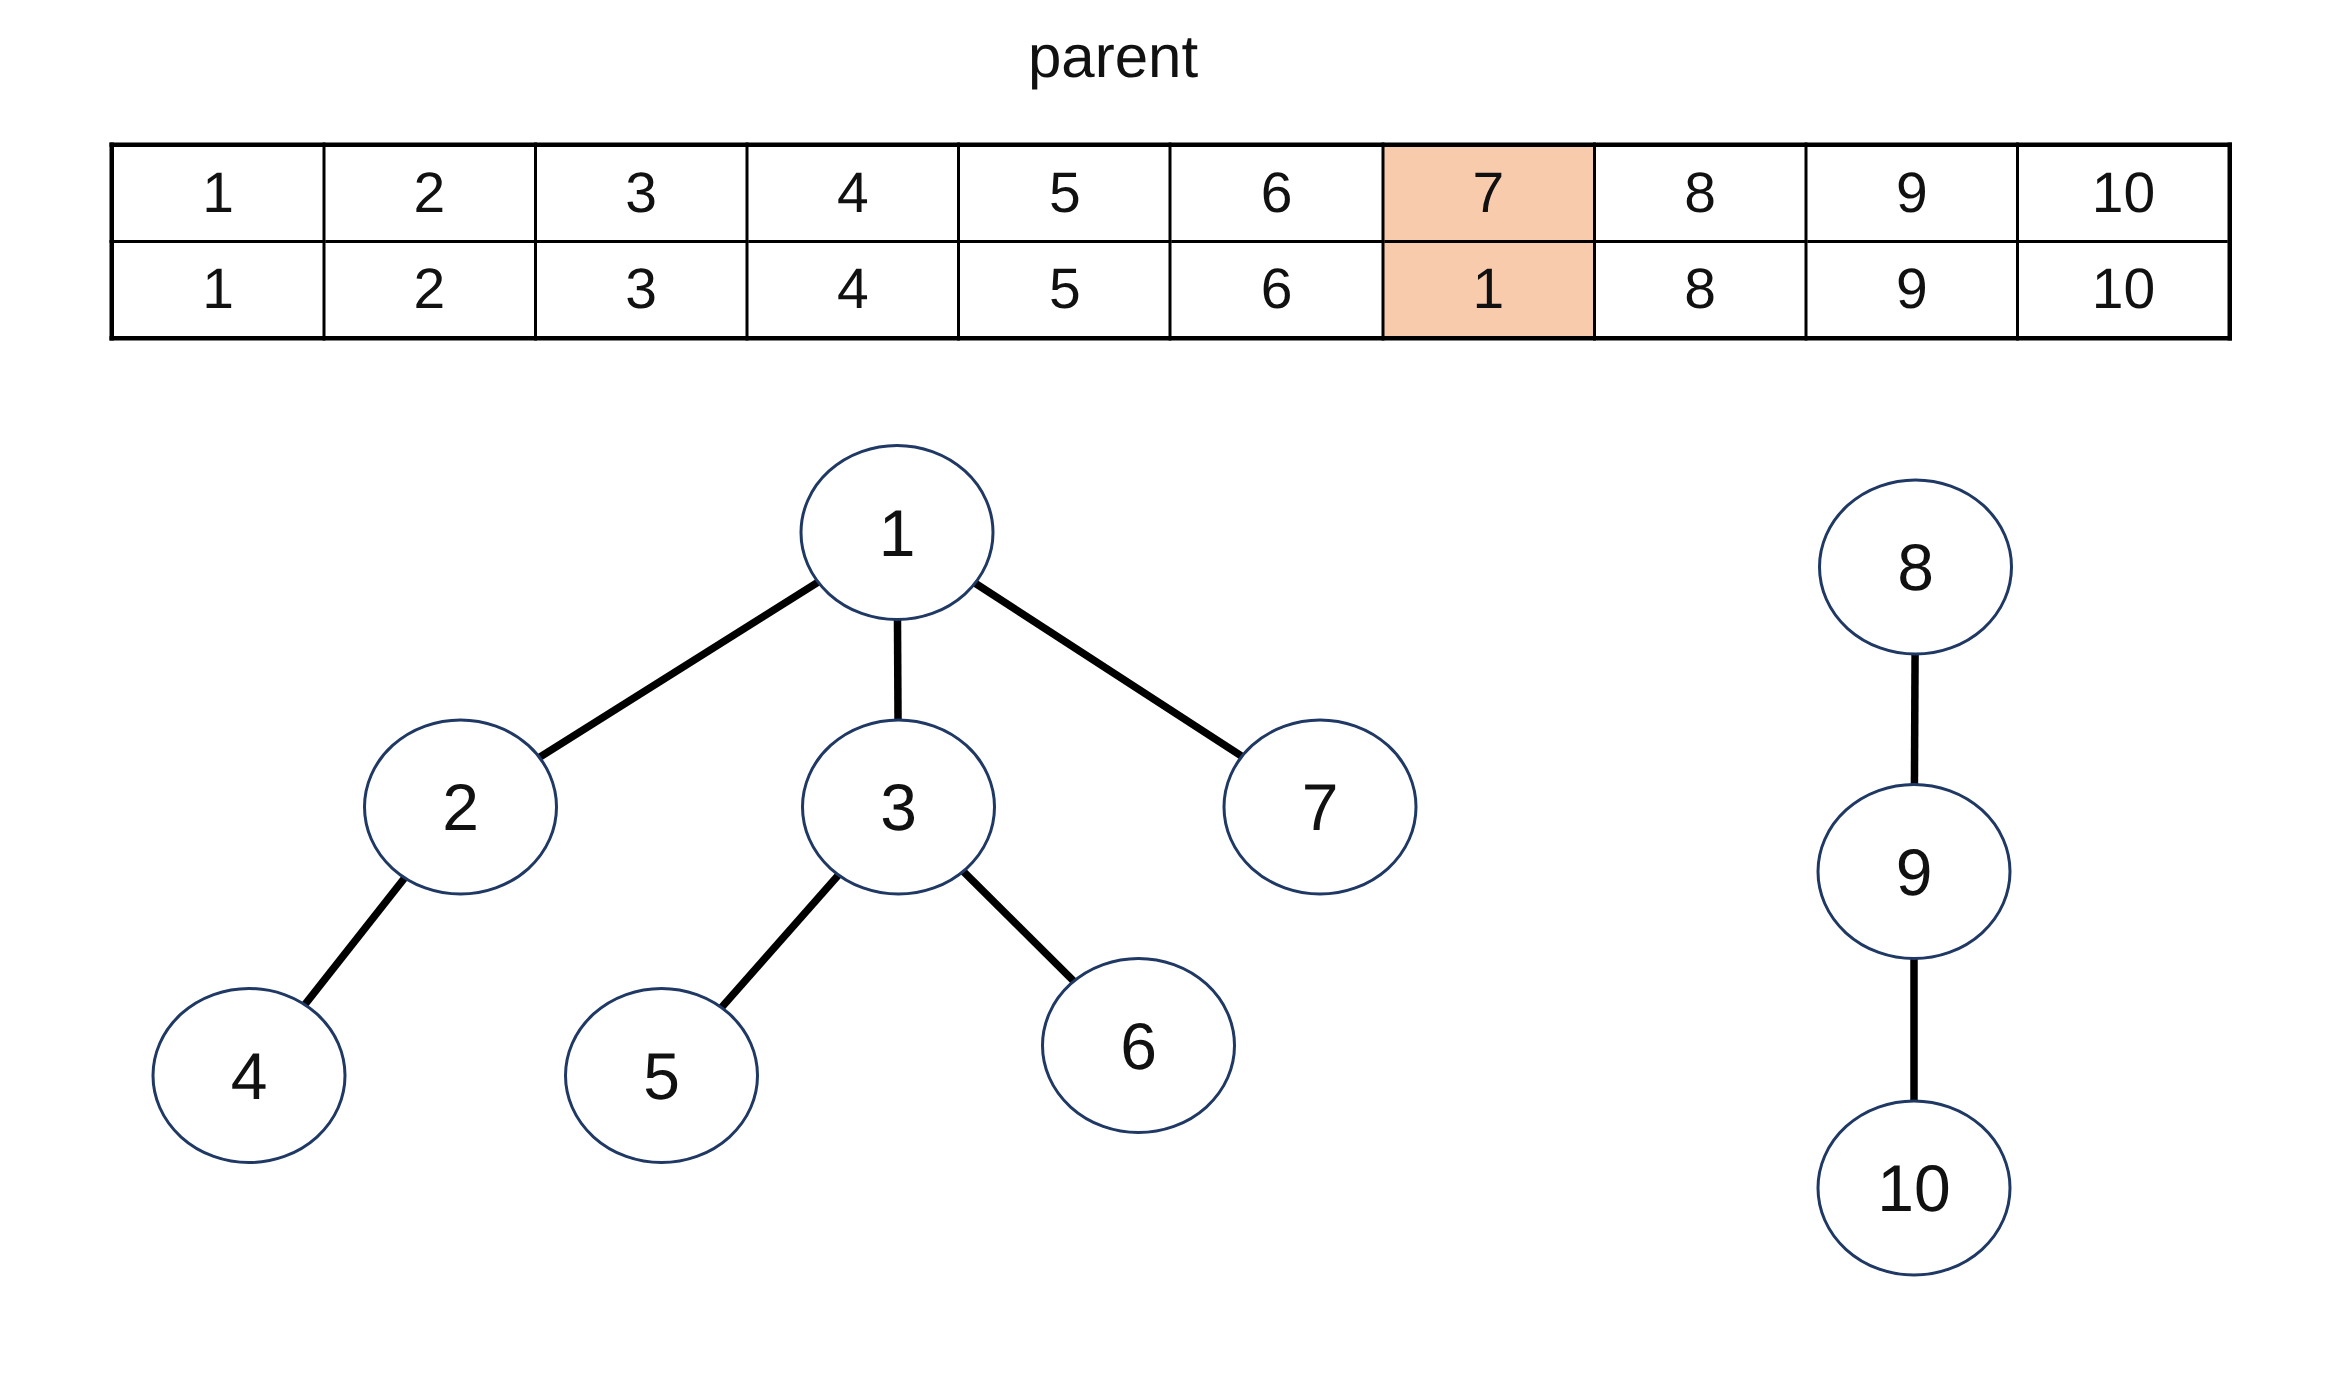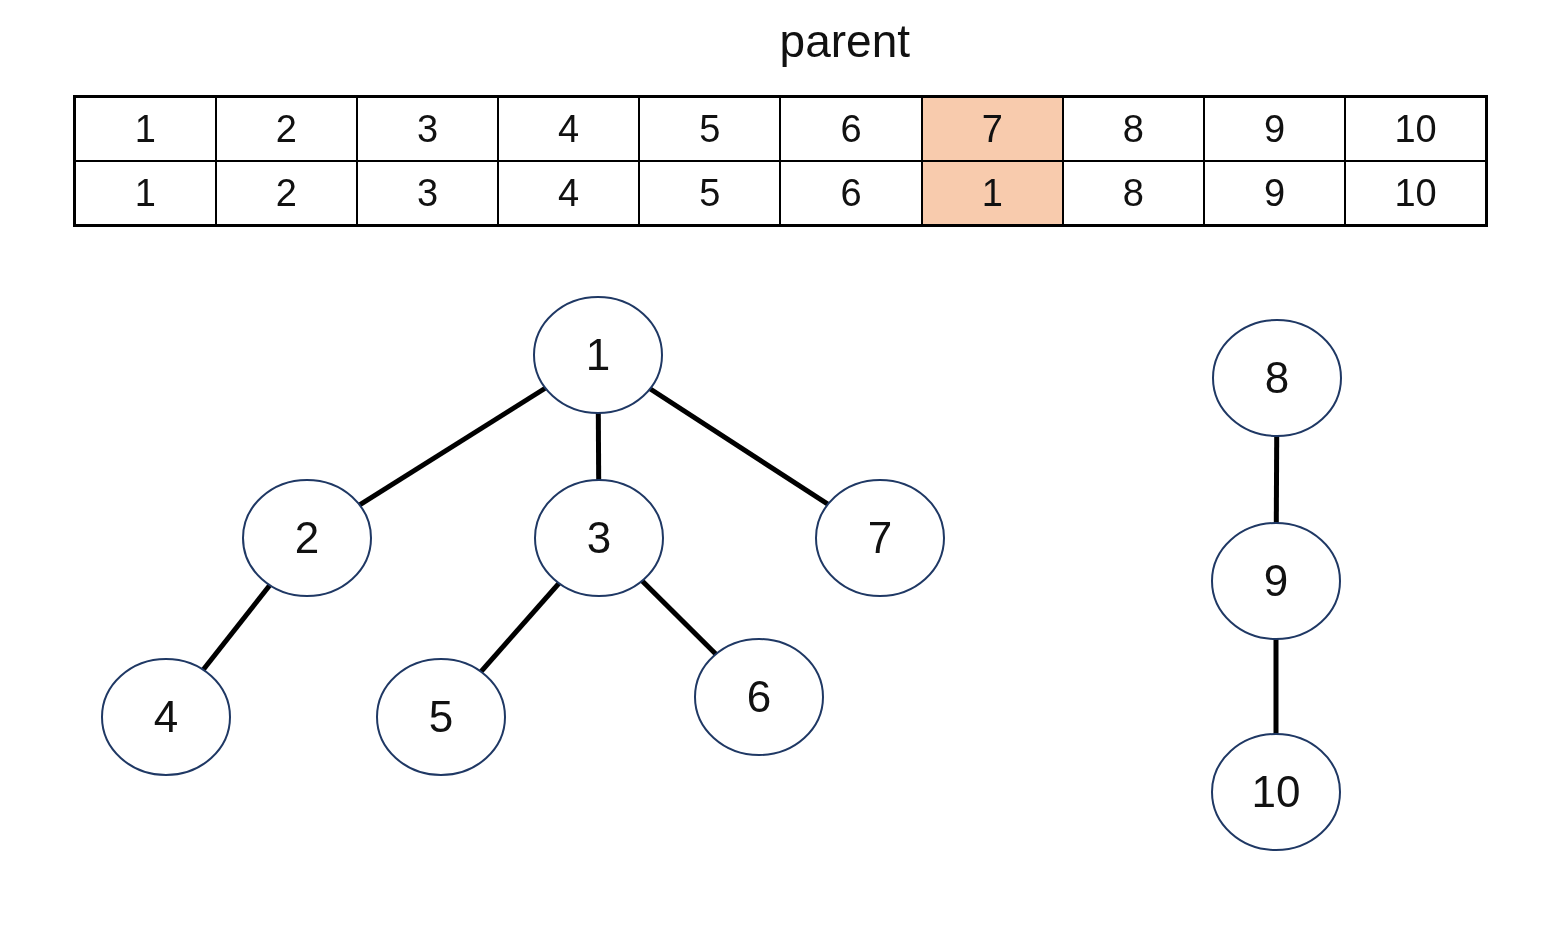--- a/index.html
+++ b/index.html
@@ -10,25 +10,25 @@
   #canvas {
     position: relative;
     width: 1562px;
     height: 927px;
     background: #ffffff;
     font-family: "Liberation Sans", "DejaVu Sans", sans-serif;
     overflow: hidden;
   }
   #title {
     position: absolute;
-    left: 648px;
+    left: 611px;
     top: 14px;
     width: 262px;
-    text-align: right;
-    font-size: 46px;
+    text-align: center;
+    font-size: 40px;
     line-height: 1.2;
     color: #111111;
   }
   #parent-table {
     position: absolute;
     left: 73px;
     top: 95px;
     width: 1415px;
     border-collapse: collapse;
     table-layout: fixed;

